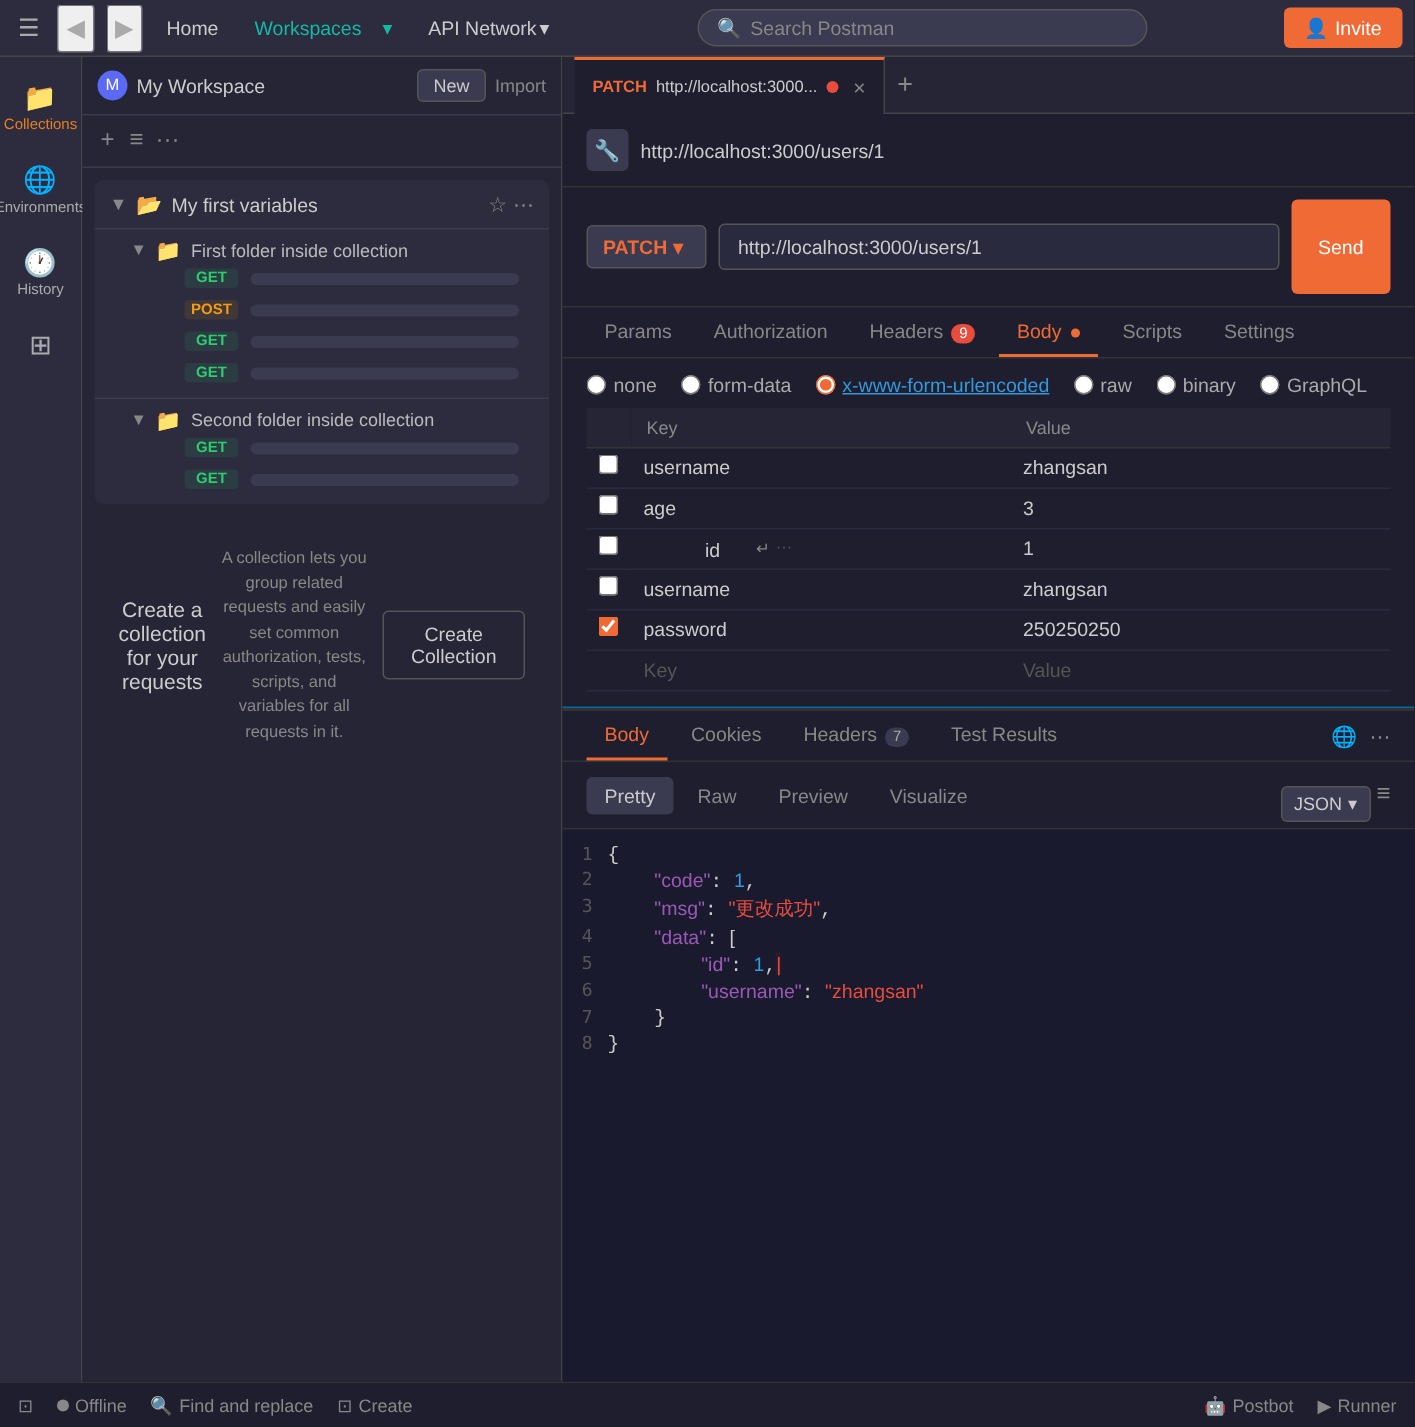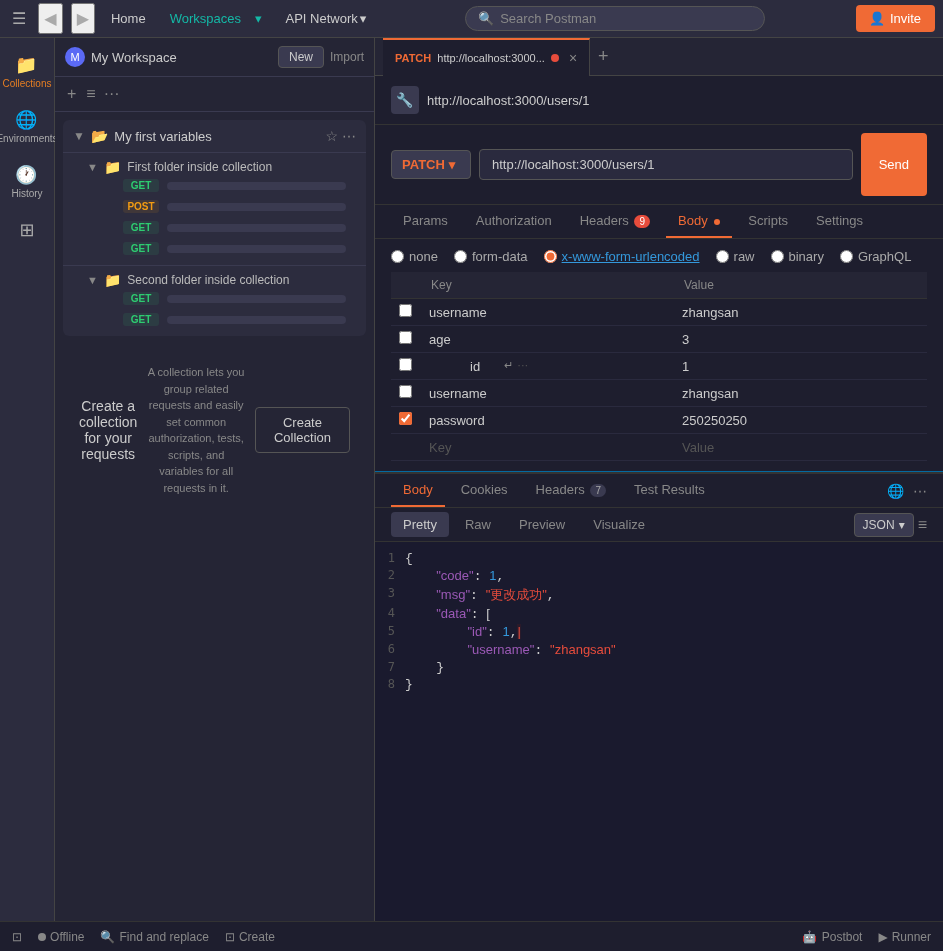--- a/index.html
+++ b/index.html
@@ -191,21 +191,21 @@
     }
     .response-actions { margin-left: auto; display: flex; gap: 8px; align-items: center; }
     .response-action-btn { background: none; border: none; color: #888; font-size: 14px; cursor: pointer; }
 
     
     .response-format-bar { display: flex; align-items: center; padding: 4px 16px; border-bottom: 1px solid #333; gap: 4px; }
     .format-tab { padding: 5px 12px; color: #888; font-size: 13px; cursor: pointer; border-radius: 4px; }
     .format-tab.active { background: #3a3a50; color: #ccc; }
     .format-select {
       margin-left: auto; background: #3a3a50; border: 1px solid #555; color: #ccc; font-size: 12px;
-      padding: 4px 8px; border-radius: 4px; cursor: pointer; display: flex; align-items: center; gap: 4px;
+      padding: 4px 8px; border-radius: 4px; cursor: pointer; display: flex; align-items: center; gap: 4px; margin-top: 12px;
     }
     .format-wrap-btn { background: none; border: none; color: #888; font-size: 16px; cursor: pointer; }
 
     
     .response-body { flex: 1; overflow-y: auto; padding: 8px 0; background: #1a1a2e; }
     .code-line { display: flex; align-items: flex-start; padding: 1px 0; }
     .line-num { color: #555; font-size: 12px; font-family: monospace; min-width: 30px; text-align: right; padding: 0 10px; user-select: none; }
     .line-content { color: #ccc; font-size: 13px; font-family: 'Courier New', monospace; white-space: pre; }
     .json-brace { color: #ccc; }
 

